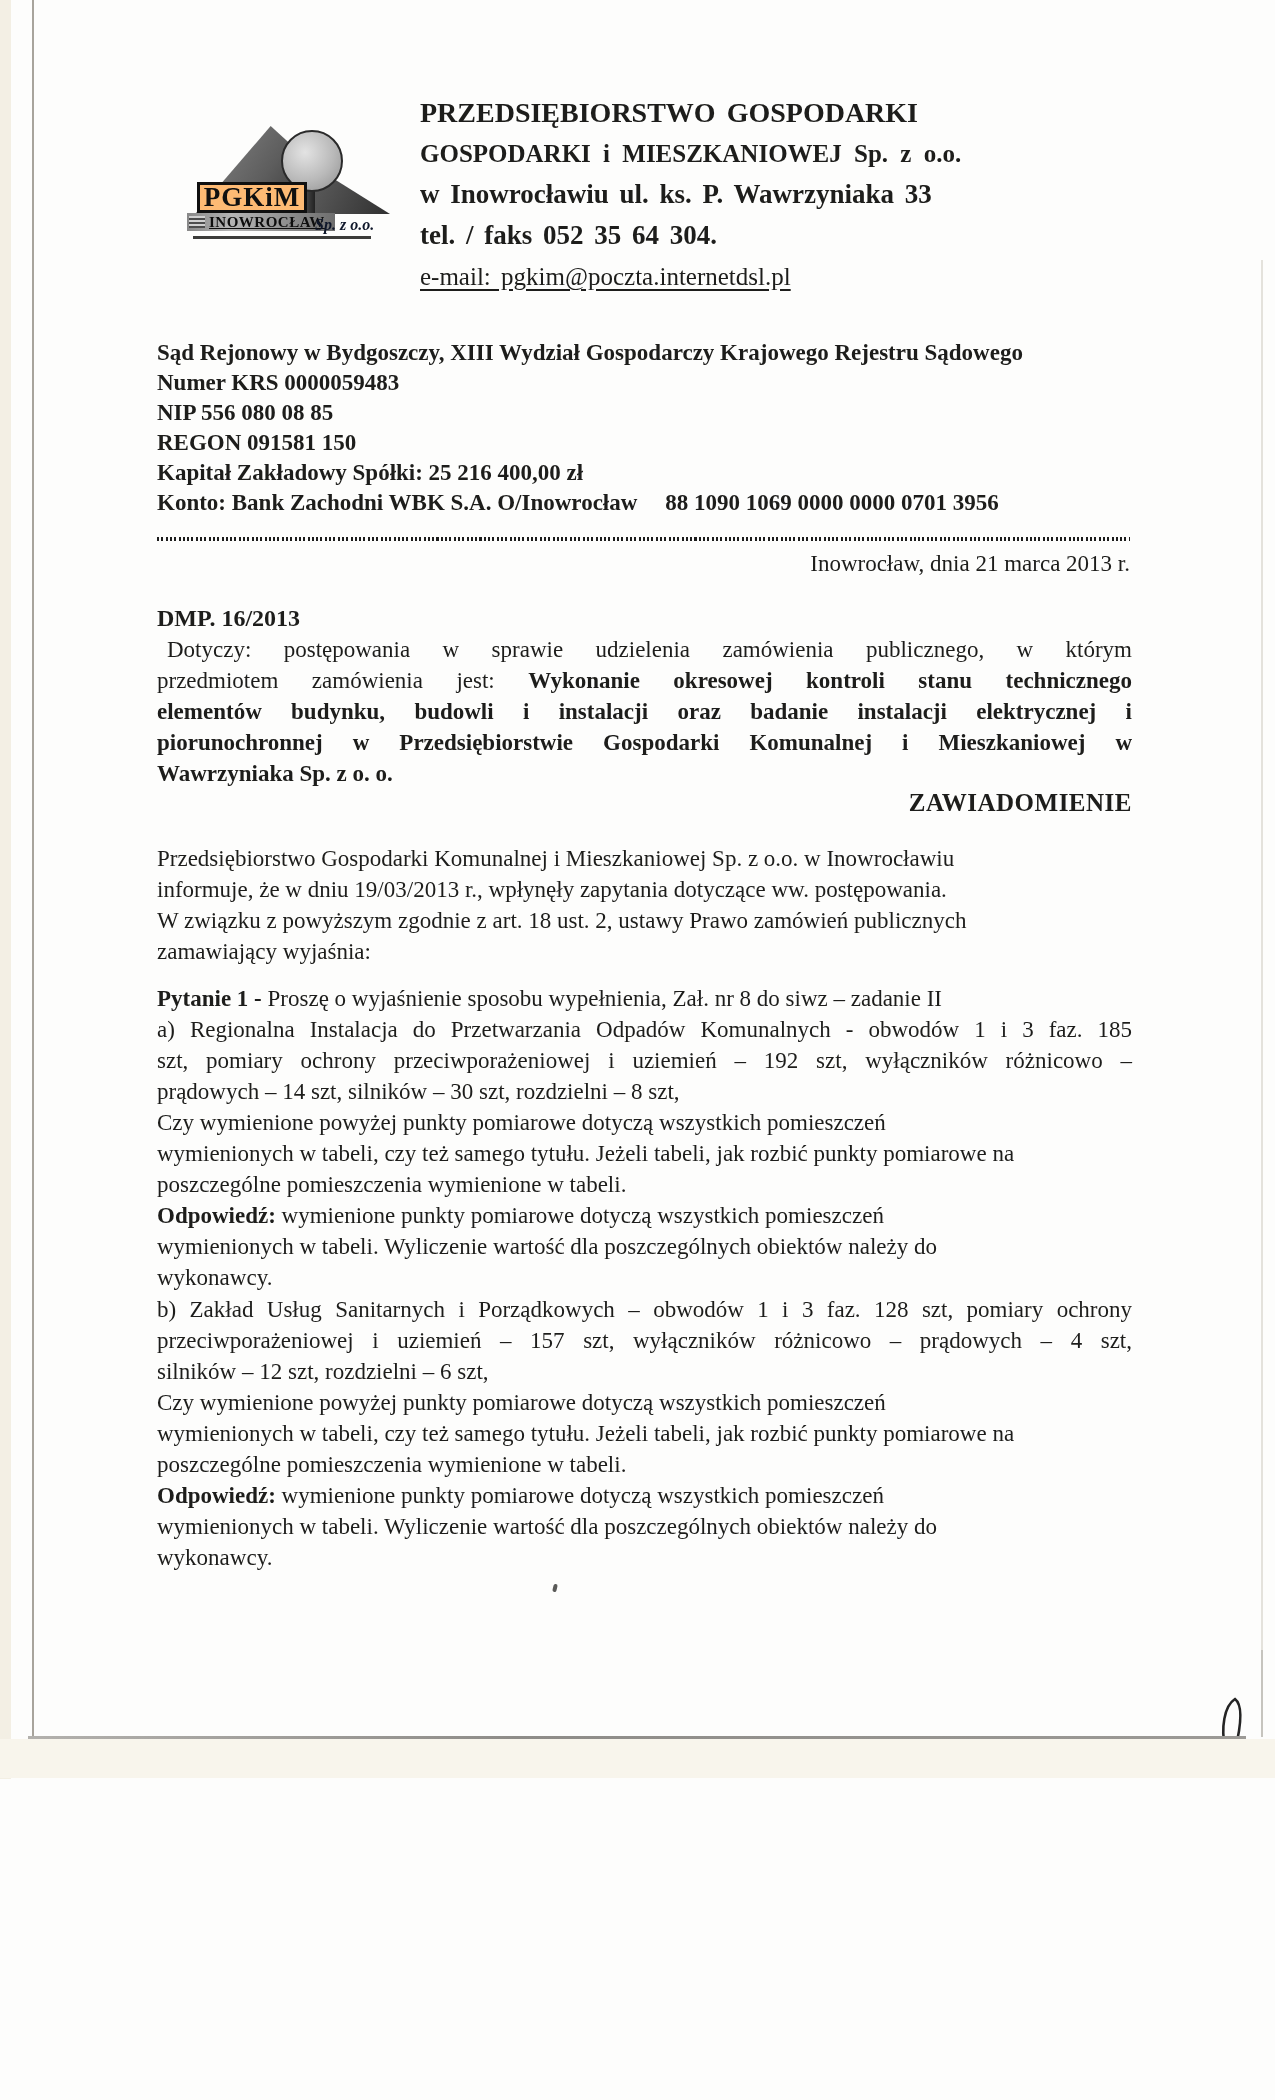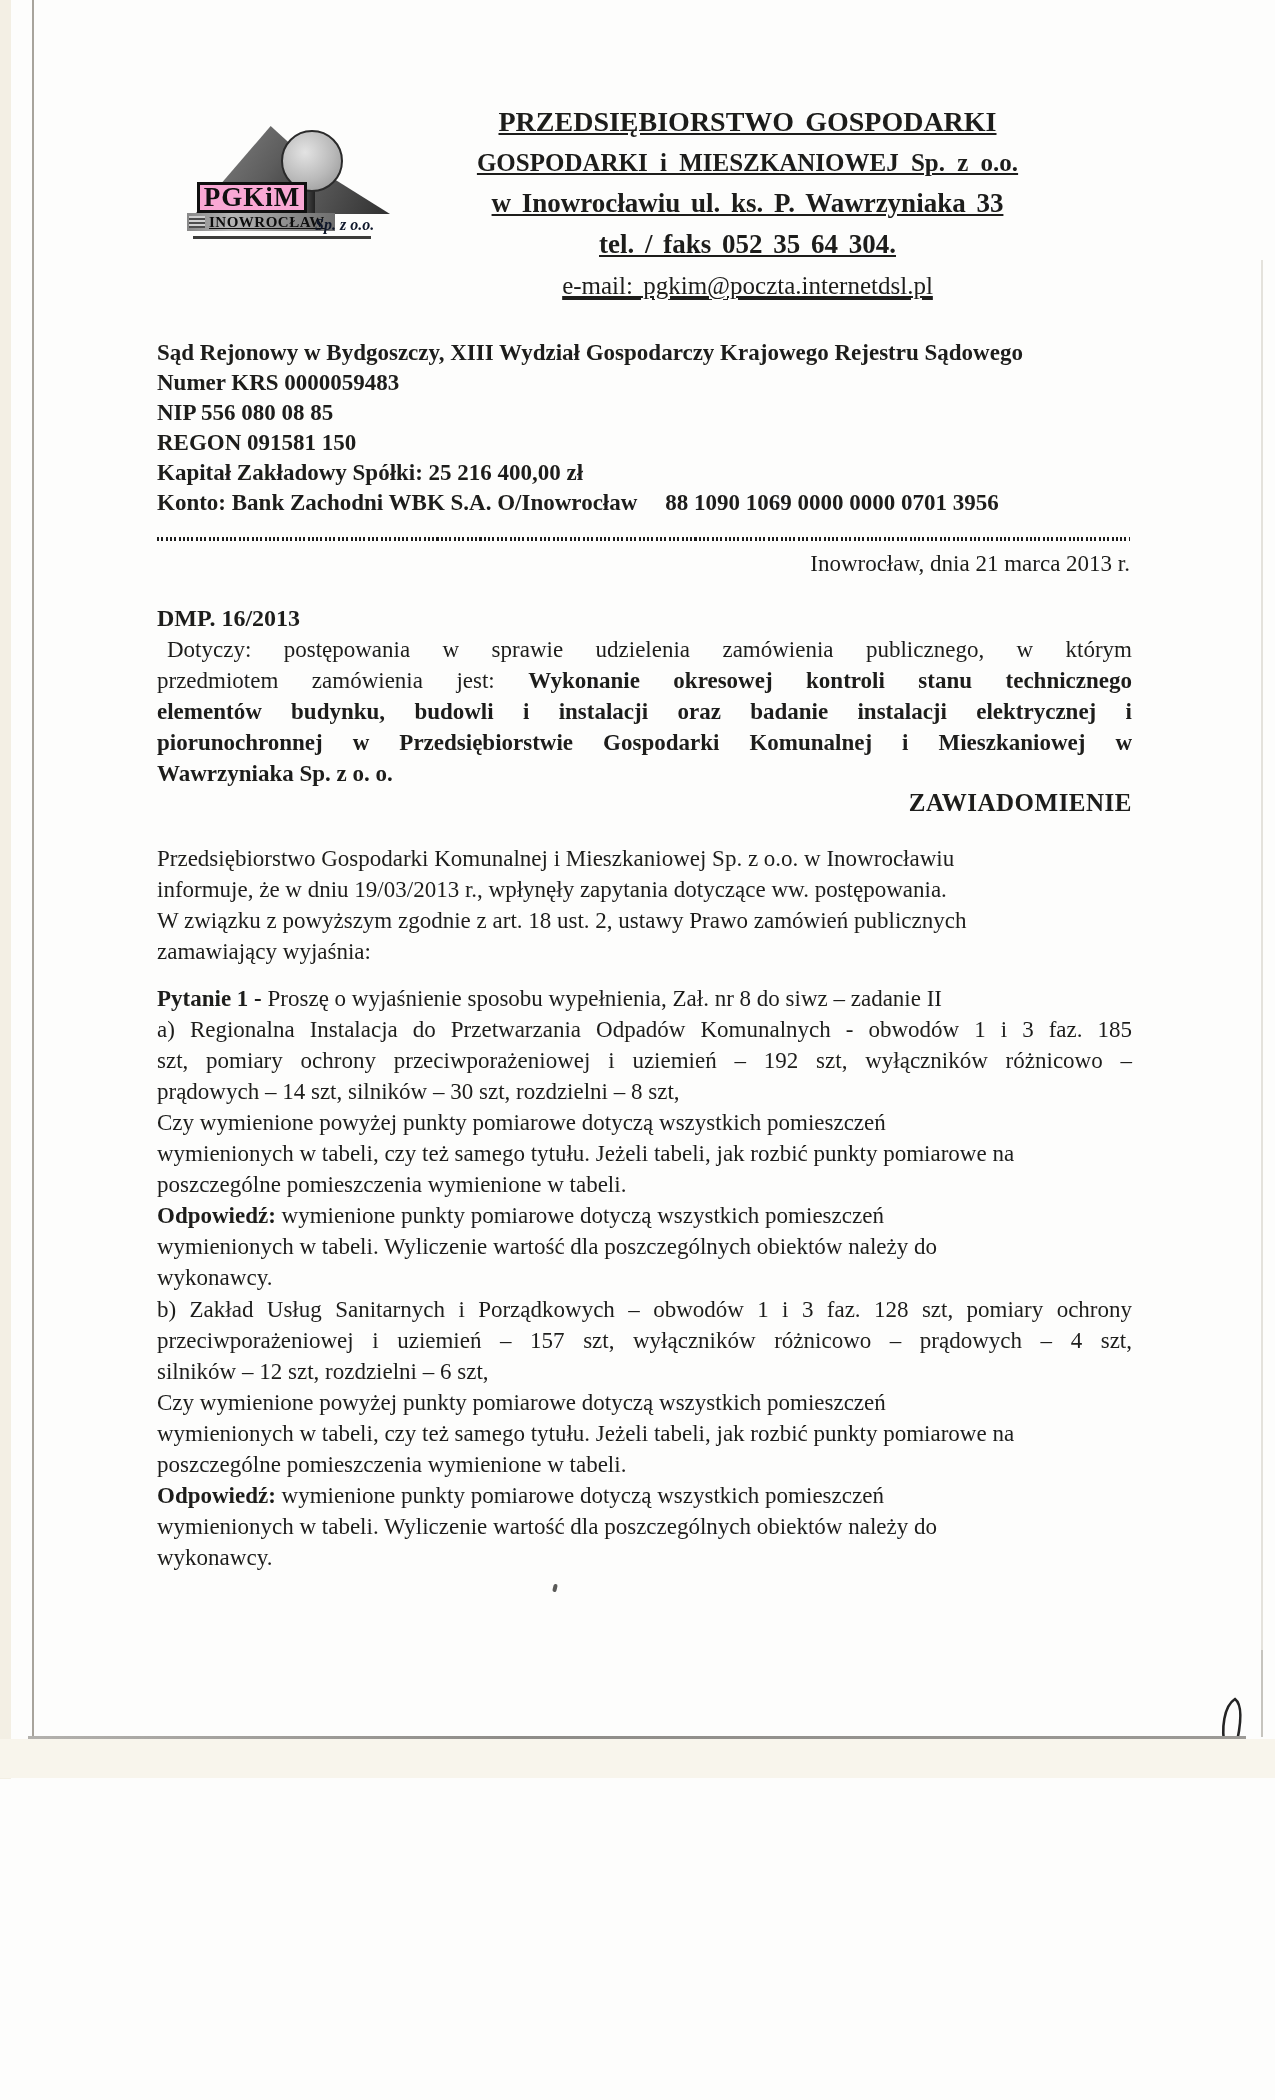--- a/index.html
+++ b/index.html
@@ -14,30 +14,30 @@
   .bottom-line{position:absolute;left:28px;top:1736px;width:1218px;height:3px;background:linear-gradient(90deg,#b3b1ad,#8e8c88 40%,#9c9a96);}
   .bottom-band{position:absolute;left:0;top:1739px;width:1275px;height:39px;background:#f8f5ec;}
   .ink-speck{position:absolute;left:553px;top:1584px;width:4px;height:8px;background:#5a5a58;border-radius:2px;transform:rotate(14deg);}
 
   
   .logo{position:absolute;left:195px;top:118px;width:210px;height:125px;}
   .mountain{position:absolute;left:0;top:8px;width:172px;height:88px;background:linear-gradient(125deg,#8a8a8a 0%,#5d5d5d 45%,#2e2e2e 80%);clip-path:polygon(44% 0,100% 100%,0 100%);}
   .mountain2{position:absolute;left:90px;top:50px;width:105px;height:46px;background:linear-gradient(115deg,#6b6b6b,#303030);clip-path:polygon(30% 0,100% 100%,0 100%);}
   .tree-crown{position:absolute;left:86px;top:12px;width:58px;height:58px;border-radius:50%;background:radial-gradient(circle at 38% 35%,#e3e3e3,#b9b9b9 55%,#8f8f8f);border:2px solid #2a2a2a;z-index:2;}
   .tree-trunk{position:absolute;left:110px;top:62px;width:10px;height:46px;background:linear-gradient(90deg,#4a4a4a,#222);z-index:1;}
-  .acronym-box{position:absolute;left:2px;top:64px;width:110px;height:31px;background:#f9a8d4;border:3px solid #101010;box-sizing:border-box;z-index:3;display:flex;align-items:center;justify-content:center;}
+  .acronym-box{position:absolute;left:2px;top:64px;width:110px;height:31px;background:#fdba74;border:3px solid #101010;box-sizing:border-box;z-index:3;display:flex;align-items:center;justify-content:center;}
   .acronym-box span{font-weight:bold;font-size:27px;letter-spacing:1px;color:#101010;}
   .logo-suffix{position:absolute;left:120px;top:98px;font-style:italic;font-size:16px;font-weight:bold;color:#0f172a;z-index:3;white-space:nowrap;}
   .city-bar{position:absolute;left:-8px;top:95px;width:148px;height:18px;background:linear-gradient(90deg,#888 0%,#b5b5b5 30%,#6e6e6e 100%);z-index:2;display:flex;align-items:center;}
   .city-stripes{width:16px;height:12px;margin-left:2px;background:repeating-linear-gradient(0deg,#4c4c4c 0 2px,#cfcfcf 2px 4px);}
   .city-bar span{font-weight:bold;font-size:15px;letter-spacing:.5px;color:#0e0e0e;margin-left:4px;white-space:nowrap;text-decoration:underline;}
   .logo-underline{position:absolute;left:193px;top:236px;width:178px;height:3px;background:#3c3c3a;}
 
   
-  .head{position:absolute;left:420px;top:101px;width:655px;text-align:center;line-height:41px;word-spacing:4px;text-decoration:underline;}
+  .head{position:absolute;left:420px;top:92px;width:655px;line-height:41px;word-spacing:4px;}
   .head .h1{font-size:28px;font-weight:bold;}
   .head .h2{font-size:25px;font-weight:bold;word-spacing:6px;}
   .head .h3{font-size:27px;font-weight:bold;}
   .head .hmail{font-size:25px;font-weight:normal;text-decoration:underline;text-underline-offset:4px;}
 
   
   .registry{position:absolute;left:157px;top:338px;width:975px;font-weight:bold;font-size:23px;line-height:30px;}
   .acct-num{margin-left:28px;}
 
   .dotline{position:absolute;left:157px;top:537px;width:973px;height:4px;background:repeating-linear-gradient(90deg,#1c1c1c 0 2px,transparent 2px 4.3px);}

